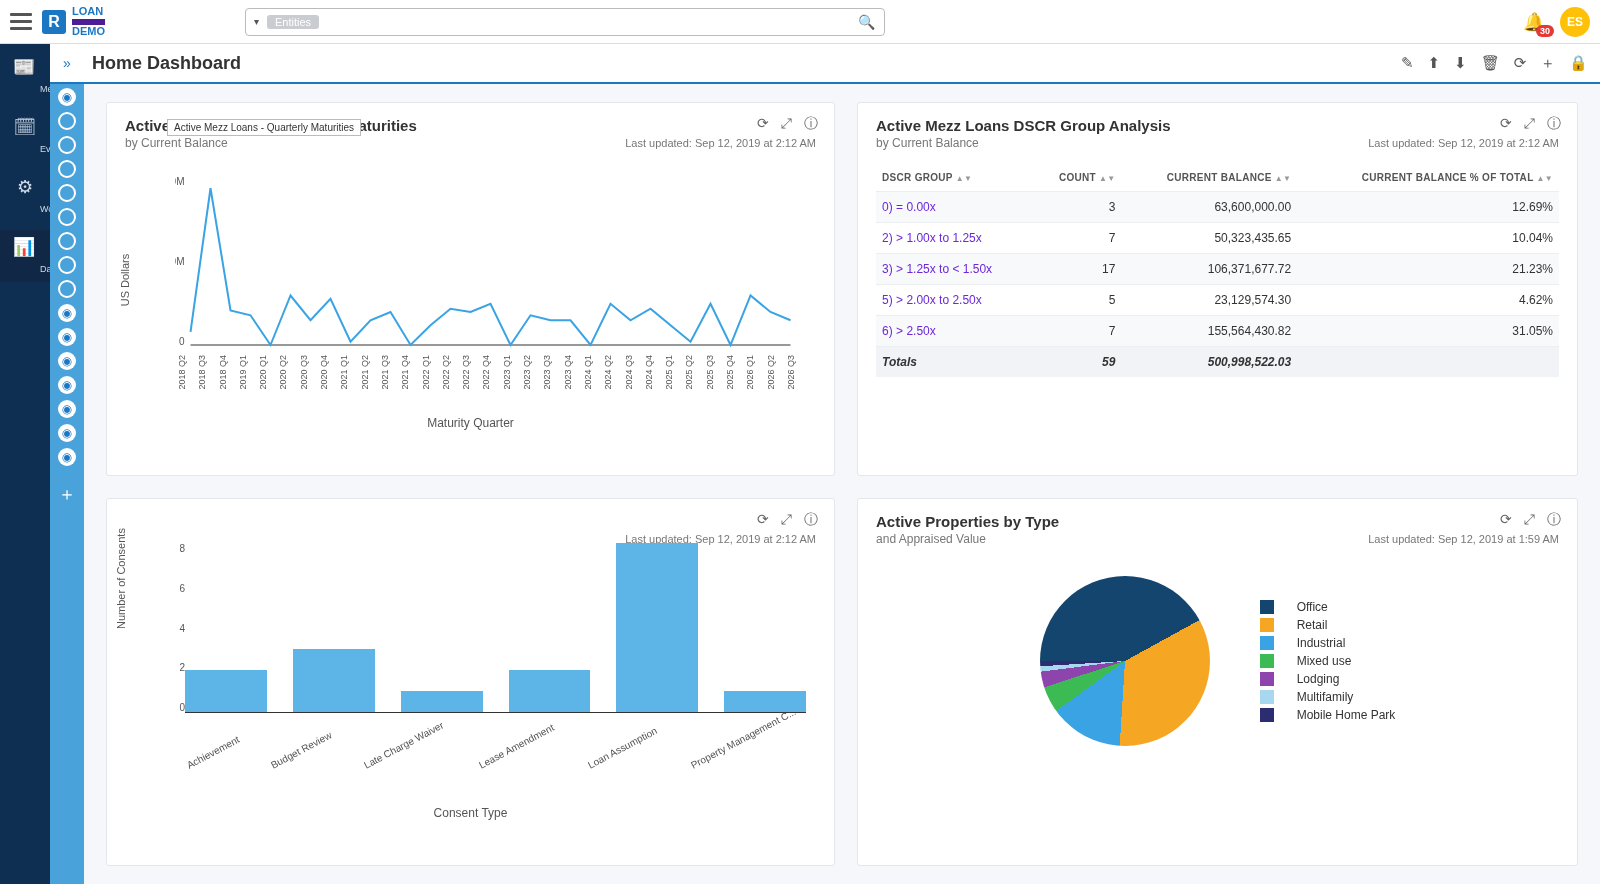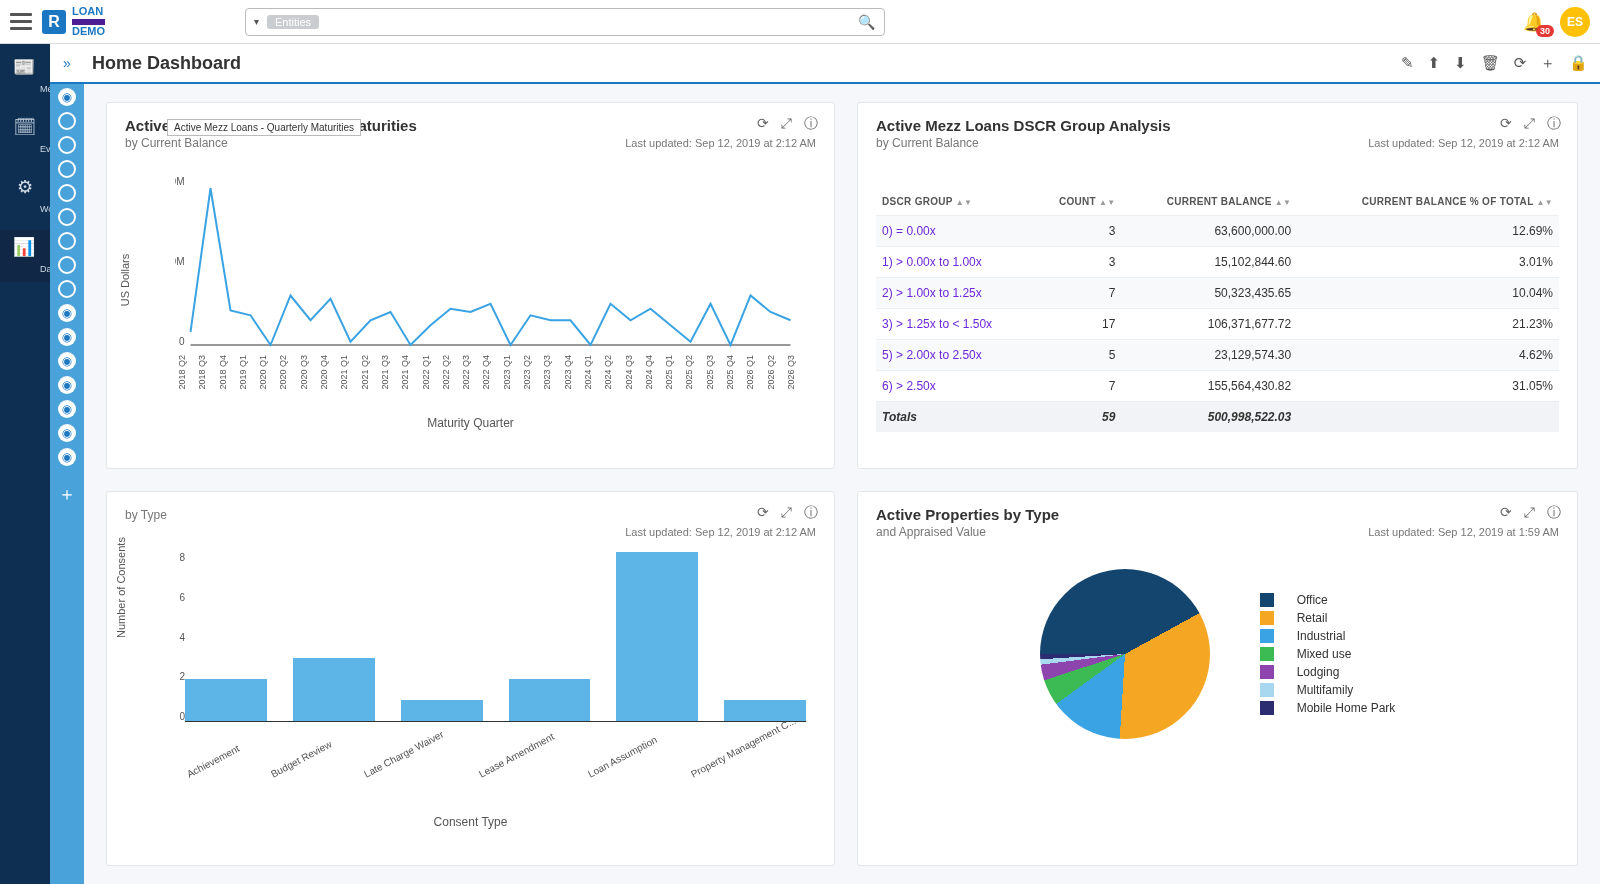--- a/index.html
+++ b/index.html
@@ -47,21 +47,21 @@
   #content { position:absolute; left:84px; right:0; top:84px; bottom:0; overflow:auto; padding:18px 22px; display:grid; grid-template-columns:1fr 1fr; gap:22px;}
   .card { background:#fff; border:1px solid #e3e7eb; border-radius:3px; padding:14px 18px 10px; position:relative;}
   .card h2 { margin:0; font-size:15px; font-weight:600; color:#333;}
   .card .sub { font-size:12px; color:#777; margin-top:2px;}
   .card .upd { position:absolute; right:18px; top:34px; font-size:11px; color:#777;margin-left:29px;}
   .card .cicons { position:absolute; right:16px; top:12px; display:flex; gap:12px; color:#666; font-size:14px;}
   .card .cicons span { cursor:pointer;}
   .tooltip { position:absolute; background:#fff; border:1px solid #bbb; font-size:10px; padding:2px 6px; color:#333;}
 
   
-  table { width:100%; border-collapse:collapse; font-size:12px; margin-top:38px;}
+  table { width:100%; border-collapse:collapse; font-size:12px; margin-top:14px;}
   th { text-align:left; font-size:10px; color:#555; font-weight:700; padding:8px 6px; letter-spacing:.3px;}
   th.r, td.r { text-align:right;}
   td { padding:8px 6px; border-top:1px solid #eceff2;}
   tbody tr:nth-child(odd){ background:#f7f9fb;}
   td.link { color:#6d28d9; cursor:pointer;}
   tfoot td { font-weight:700; background:#f1f3f6;font-style:italic;}
   .sorter { font-size:8px; color:#999; margin-left:3px;}
 
   
   .linechart { margin-top:20px; position:relative; height:260px;}
@@ -234,26 +234,20 @@
       </tr>
         </thead>
       <tbody id="dscrbody">
           <tr>
             <td class="link">0) = 0.00x</td>
             <td class="r">3</td>
             <td class="r">63,600,000.00</td>
             <td class="r">12.69%</td>
           </tr>
           <tr>
-            <td class="link">1) &gt; 0.00x to 1.00x</td>
-            <td class="r">3</td>
-            <td class="r">15,102,844.60</td>
-            <td class="r">3.01%</td>
-          </tr>
-          <tr>
             <td class="link">2) &gt; 1.00x to 1.25x</td>
             <td class="r">7</td>
             <td class="r">50,323,435.65</td>
             <td class="r">10.04%</td>
           </tr>
           <tr>
             <td class="link">3) &gt; 1.25x to &lt; 1.50x</td>
             <td class="r">17</td>
             <td class="r">106,371,677.72</td>
             <td class="r">21.23%</td>
@@ -276,21 +270,20 @@
         <td>Totals</td>
         <td class="r">59</td>
         <td class="r">500,998,522.03</td>
         <td class="r"></td>
       </tr>
         </tfoot>
     </table>
   </div>
 
   <div class="card">
-    <div class="sub">by Type</div>
     <div class="cicons">
       <span>⟳</span>
       <span>⤢</span>
       <span>ⓘ</span>
     </div>
     <div class="upd">Last updated: Sep 12, 2019 at 2:12 AM</div>
 
     <div style="position:relative;">
       <div style="position:absolute; left:-4px; top:80px; transform:rotate(-90deg); transform-origin:left; font-size:11px; color:#555;">Number of Consents</div>
       <div class="barchart">

